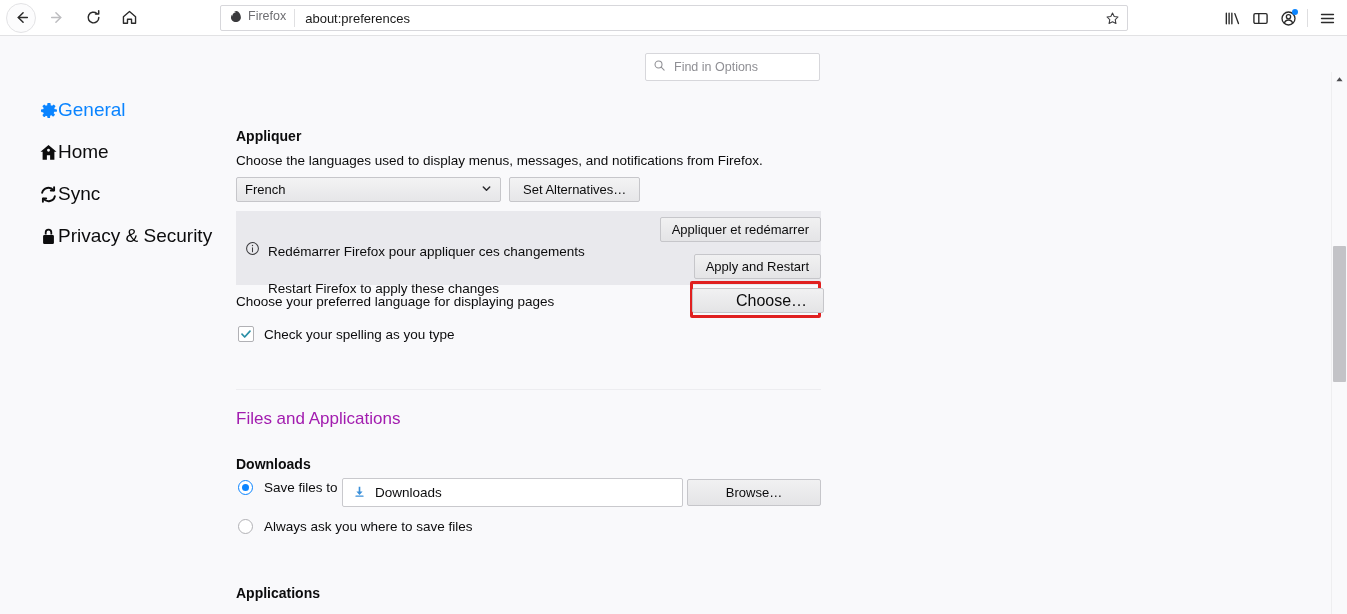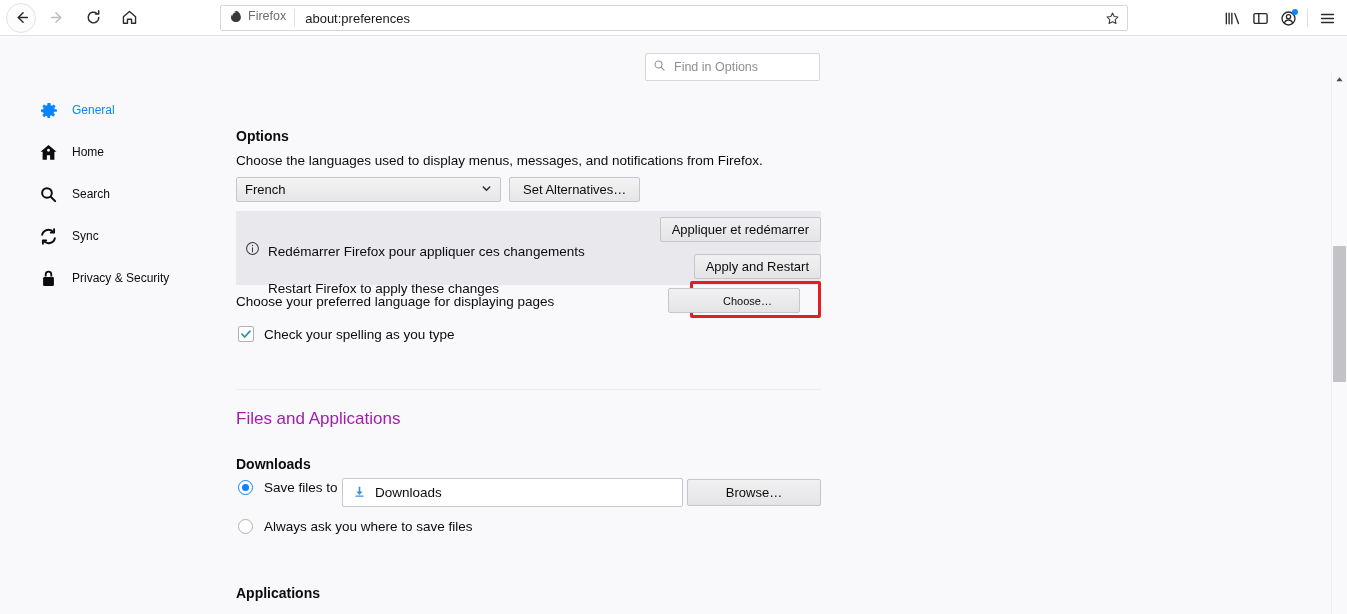--- a/index.html
+++ b/index.html
@@ -113,26 +113,25 @@
   }
   #options-search-input::placeholder { color: #8f8f94; }
 
   
   #sidebar {
     position: absolute; left: 0; top: 60px;
     width: 230px;
   }
   .sidebar-item {
     display: flex; align-items: center;
-    gap: 14px;
     height: 28px;
     margin-bottom: 14px;
     padding-left: 38px;
     color: #0c0c0d;
-    font-size: 12px;
+    font-size: 19px;
   }
   .sidebar-item.active { color: #0a84ff; }
   .sidebar-icon {
     width: 20px; height: 20px;
     display: flex; align-items: center; justify-content: center;
     flex: none;
   }
 
   
   #main {
@@ -214,27 +213,27 @@
   #apply-restart-highlight {
     position: absolute; top: 70px; left: 454px;
     width: 131px; height: 37px;
     border: 3px solid #e02020;
     border-radius: 2px;
   }
 
   
   #preferred-language-label { position: absolute; top: 258px; left: 0; }
   #choose-button {
-    position: absolute; top: 252px; left: 432px;
+    position: absolute; top: 252px; left: 456px;
     width: 132px; height: 25px;
     background: linear-gradient(#f1f1f2, #e4e4e6);
     border: 1px solid #c6c6ca;
     border-radius: 2px;
     display: flex; align-items: center; justify-content: center;
-    font-size: 11px; color: #0c0c0d; padding-left: 27px;
+    font-size: 16px; color: #0c0c0d; padding-left: 27px;
   }
 
   
   #spellcheck-row {
     position: absolute; top: 290px; left: 2px;
     display: flex; align-items: center; gap: 10px;
   }
   #spellcheck-checkbox {
     width: 16px; height: 16px;
     border: 1px solid #b1b1b5;
@@ -425,29 +424,20 @@
 
     <div class="sidebar-item">
       <span class="sidebar-icon">
         <svg width="19" height="19" viewBox="0 0 20 20" fill="#0c0c0d">
           <path d="M10 2.2 1.6 9.1h2.2v8.5h4.5v-4.7h3.4v4.7h4.5V9.1h2.2L10 2.2zm0 3.9a1.5 1.5 0 1 1 0 3 1.5 1.5 0 0 1 0-3z"></path>
         </svg>
       </span>
       <span>Home</span>
     </div>
 
-    <div class="sidebar-item">
-      <span class="sidebar-icon">
-        <svg width="19" height="19" viewBox="0 0 20 20" fill="none" stroke="#0c0c0d" stroke-width="2.1">
-          <circle cx="8.4" cy="8.4" r="5.1"></circle>
-          <path d="M12.3 12.3 L17 17" stroke-linecap="round"></path>
-        </svg>
-      </span>
-      <span>Search</span>
-    </div>
 
     <div class="sidebar-item">
       <span class="sidebar-icon">
         <svg width="19" height="19" viewBox="0 0 20 20" fill="none" stroke="#0c0c0d" stroke-width="2">
           <path d="M3.3 8.2A6.8 6.8 0 0 1 15.3 5.6" stroke-linecap="round"></path>
           <path d="M16.7 11.8A6.8 6.8 0 0 1 4.7 14.4" stroke-linecap="round"></path>
           <path d="M15.9 2.3v3.5h-3.5" stroke-linecap="round" stroke-linejoin="round"></path>
           <path d="M4.1 17.7v-3.5h3.5" stroke-linecap="round" stroke-linejoin="round"></path>
         </svg>
       </span>
@@ -460,21 +450,21 @@
           <path d="M10 1.8a3.9 3.9 0 0 0-3.9 3.9v2.1h1.9V5.7a2 2 0 1 1 4 0v2.1h1.9V5.7A3.9 3.9 0 0 0 10 1.8z"></path>
           <rect x="4.3" y="8.4" width="11.4" height="9.4" rx="1.3"></rect>
         </svg>
       </span>
       <span>Privacy &amp; Security</span>
     </div>
   </nav>
 
   <div id="main">
 
-    <h3 class="group-title" id="language-heading">Options</h3>
+    <h3 class="group-title" id="language-heading">Appliquer</h3>
 
     <div class="desc" id="language-description">Choose the languages used to display menus, messages, and notifications from Firefox.</div>
 
     <div id="language-select">
       <span id="language-select-value">French</span>
       <span>
         <svg width="11" height="11" viewBox="0 0 12 12" fill="none" stroke="#2b2b2e" stroke-width="1.6">
           <path d="M2.5 4.4 L6 8 L9.5 4.4" stroke-linecap="round" stroke-linejoin="round"></path>
         </svg>
       </span>

